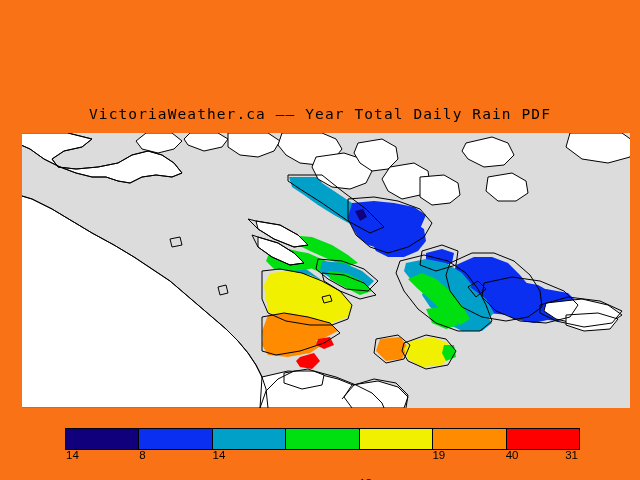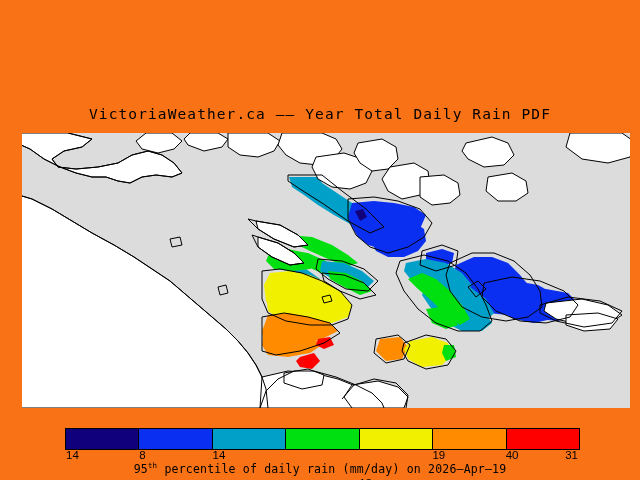--- a/index.html
+++ b/index.html
@@ -280,15 +280,14 @@
     <span class="cb-tick" style="left: 0%;">14</span>
     <span class="cb-tick" style="left: 14.2857%;">8</span>
     <span class="cb-tick" style="left: 28.5714%;">14</span>
     <span class="cb-tick" style="left: 42.8571%; margin-top: 32px;">17</span>
     <span class="cb-tick" style="left: 57.1429%; margin-top: 28px;">18</span>
     <span class="cb-tick" style="left: 71.4286%;">19</span>
     <span class="cb-tick" style="left: 85.7143%;">40</span>
     <span class="cb-tick last" style="left: 100%;">31</span>
   </div>
 
-  <div id="cb-caption"><span>95</span><sup>th</sup><span> percentile of daily rain (mm/day) on 2026—Apr—19</span></div>
 
 </div>
 
 </body></html>

